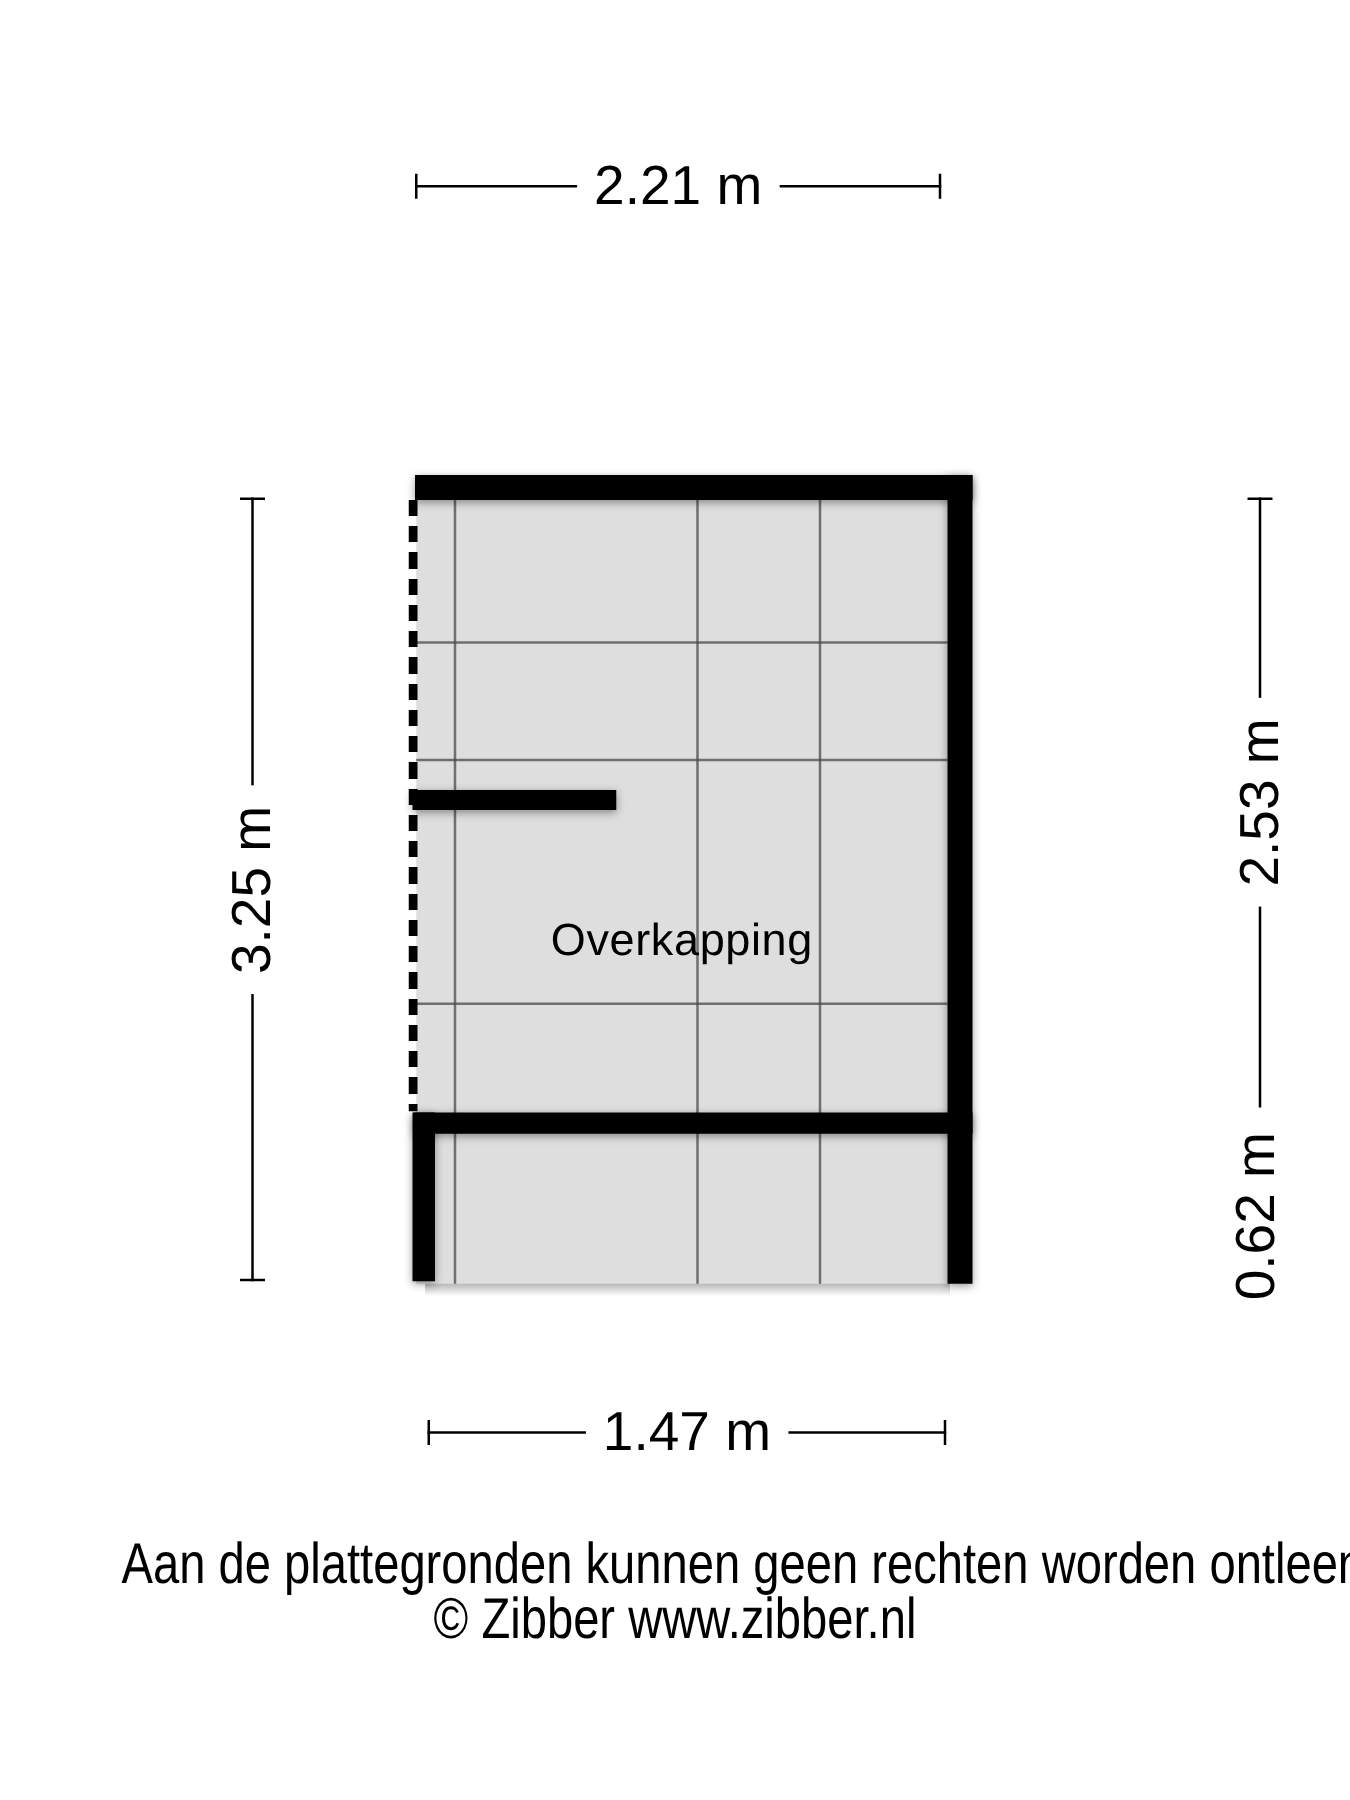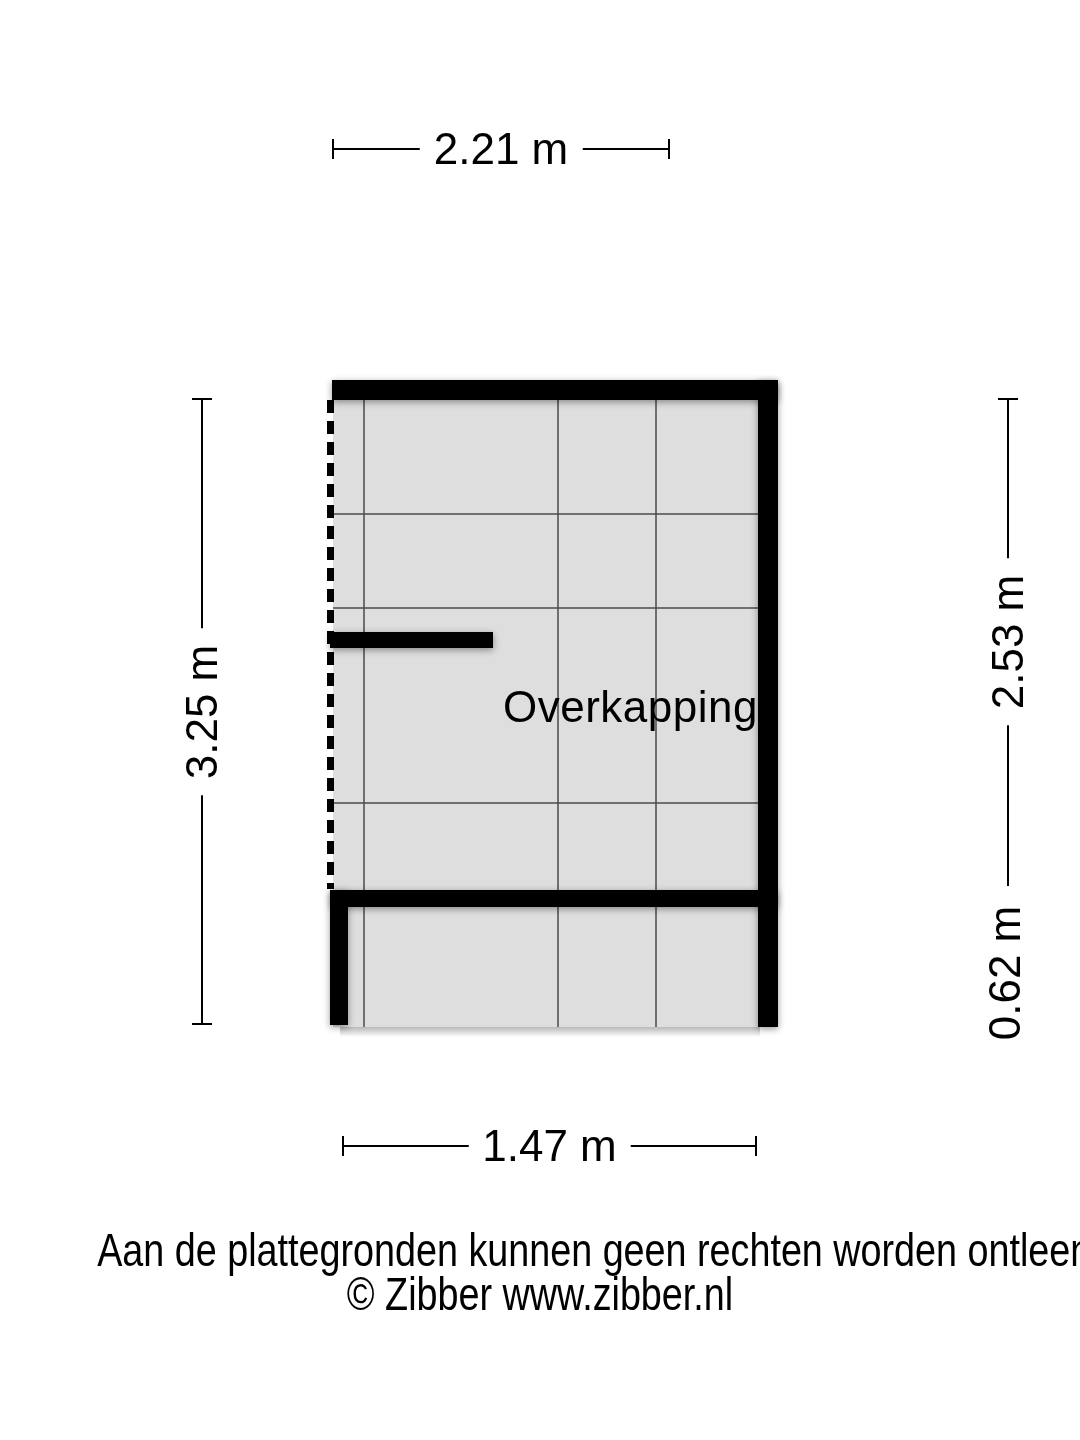--- a/index.html
+++ b/index.html
@@ -65,23 +65,23 @@
     left:327px;top:400px;
     width:7px;height:489px;
     background:repeating-linear-gradient(
       to bottom, var(--wall) 0px, var(--wall) 13px,
       rgba(0,0,0,0) 13px, rgba(0,0,0,0) 21px);
   }
 
   
   .room-label{
     position:absolute;
-    left:333px;top:685px;width:425px;
-    text-align:right;
-    font-size:44px;line-height:44px;
+    left:333px;top:730px;width:425px;
+    text-align:center;
+    font-size:36px;line-height:44px;
     color:var(--ink);
     letter-spacing:.5px;
   }
 
   
   .dim{position:absolute;}
   .dim .line-h{position:absolute;left:0;right:0;top:21px;height:2px;background:var(--ink);}
   .dim .line-v{position:absolute;top:0;bottom:0;left:21px;width:2px;background:var(--ink);}
   .dim .tick-v{position:absolute;width:2px;height:20px;top:12px;background:var(--ink);}
   .dim .tick-h{position:absolute;height:2px;width:20px;left:12px;background:var(--ink);}
@@ -95,21 +95,21 @@
     background:var(--bg);
     padding:0 14px;
     font-size:44px;line-height:48px;
     white-space:nowrap;
   }
   .dim-label.rot{
     transform:translate(-50%,-50%) rotate(-90deg);
     padding:0 16px;
   }
 
-  .dim-top{left:332px;top:127px;width:338px;height:44px;padding-left:28px;}
+  .dim-top{left:332px;top:127px;width:421px;height:44px;padding-left:28px;}
   .dim-bottom{left:342px;top:1124px;width:415px;height:44px;}
   .dim-left{left:180px;top:398px;width:44px;height:627px;}
   .dim-right-upper{left:986px;top:398px;width:44px;height:488px;}
   .dim-right-lower{left:983px;top:898px;width:44px;height:150px;}
   .label-only{background:var(--bg);}
 
   
   .footer-line{
     position:absolute;
     left:0;width:1080px;

